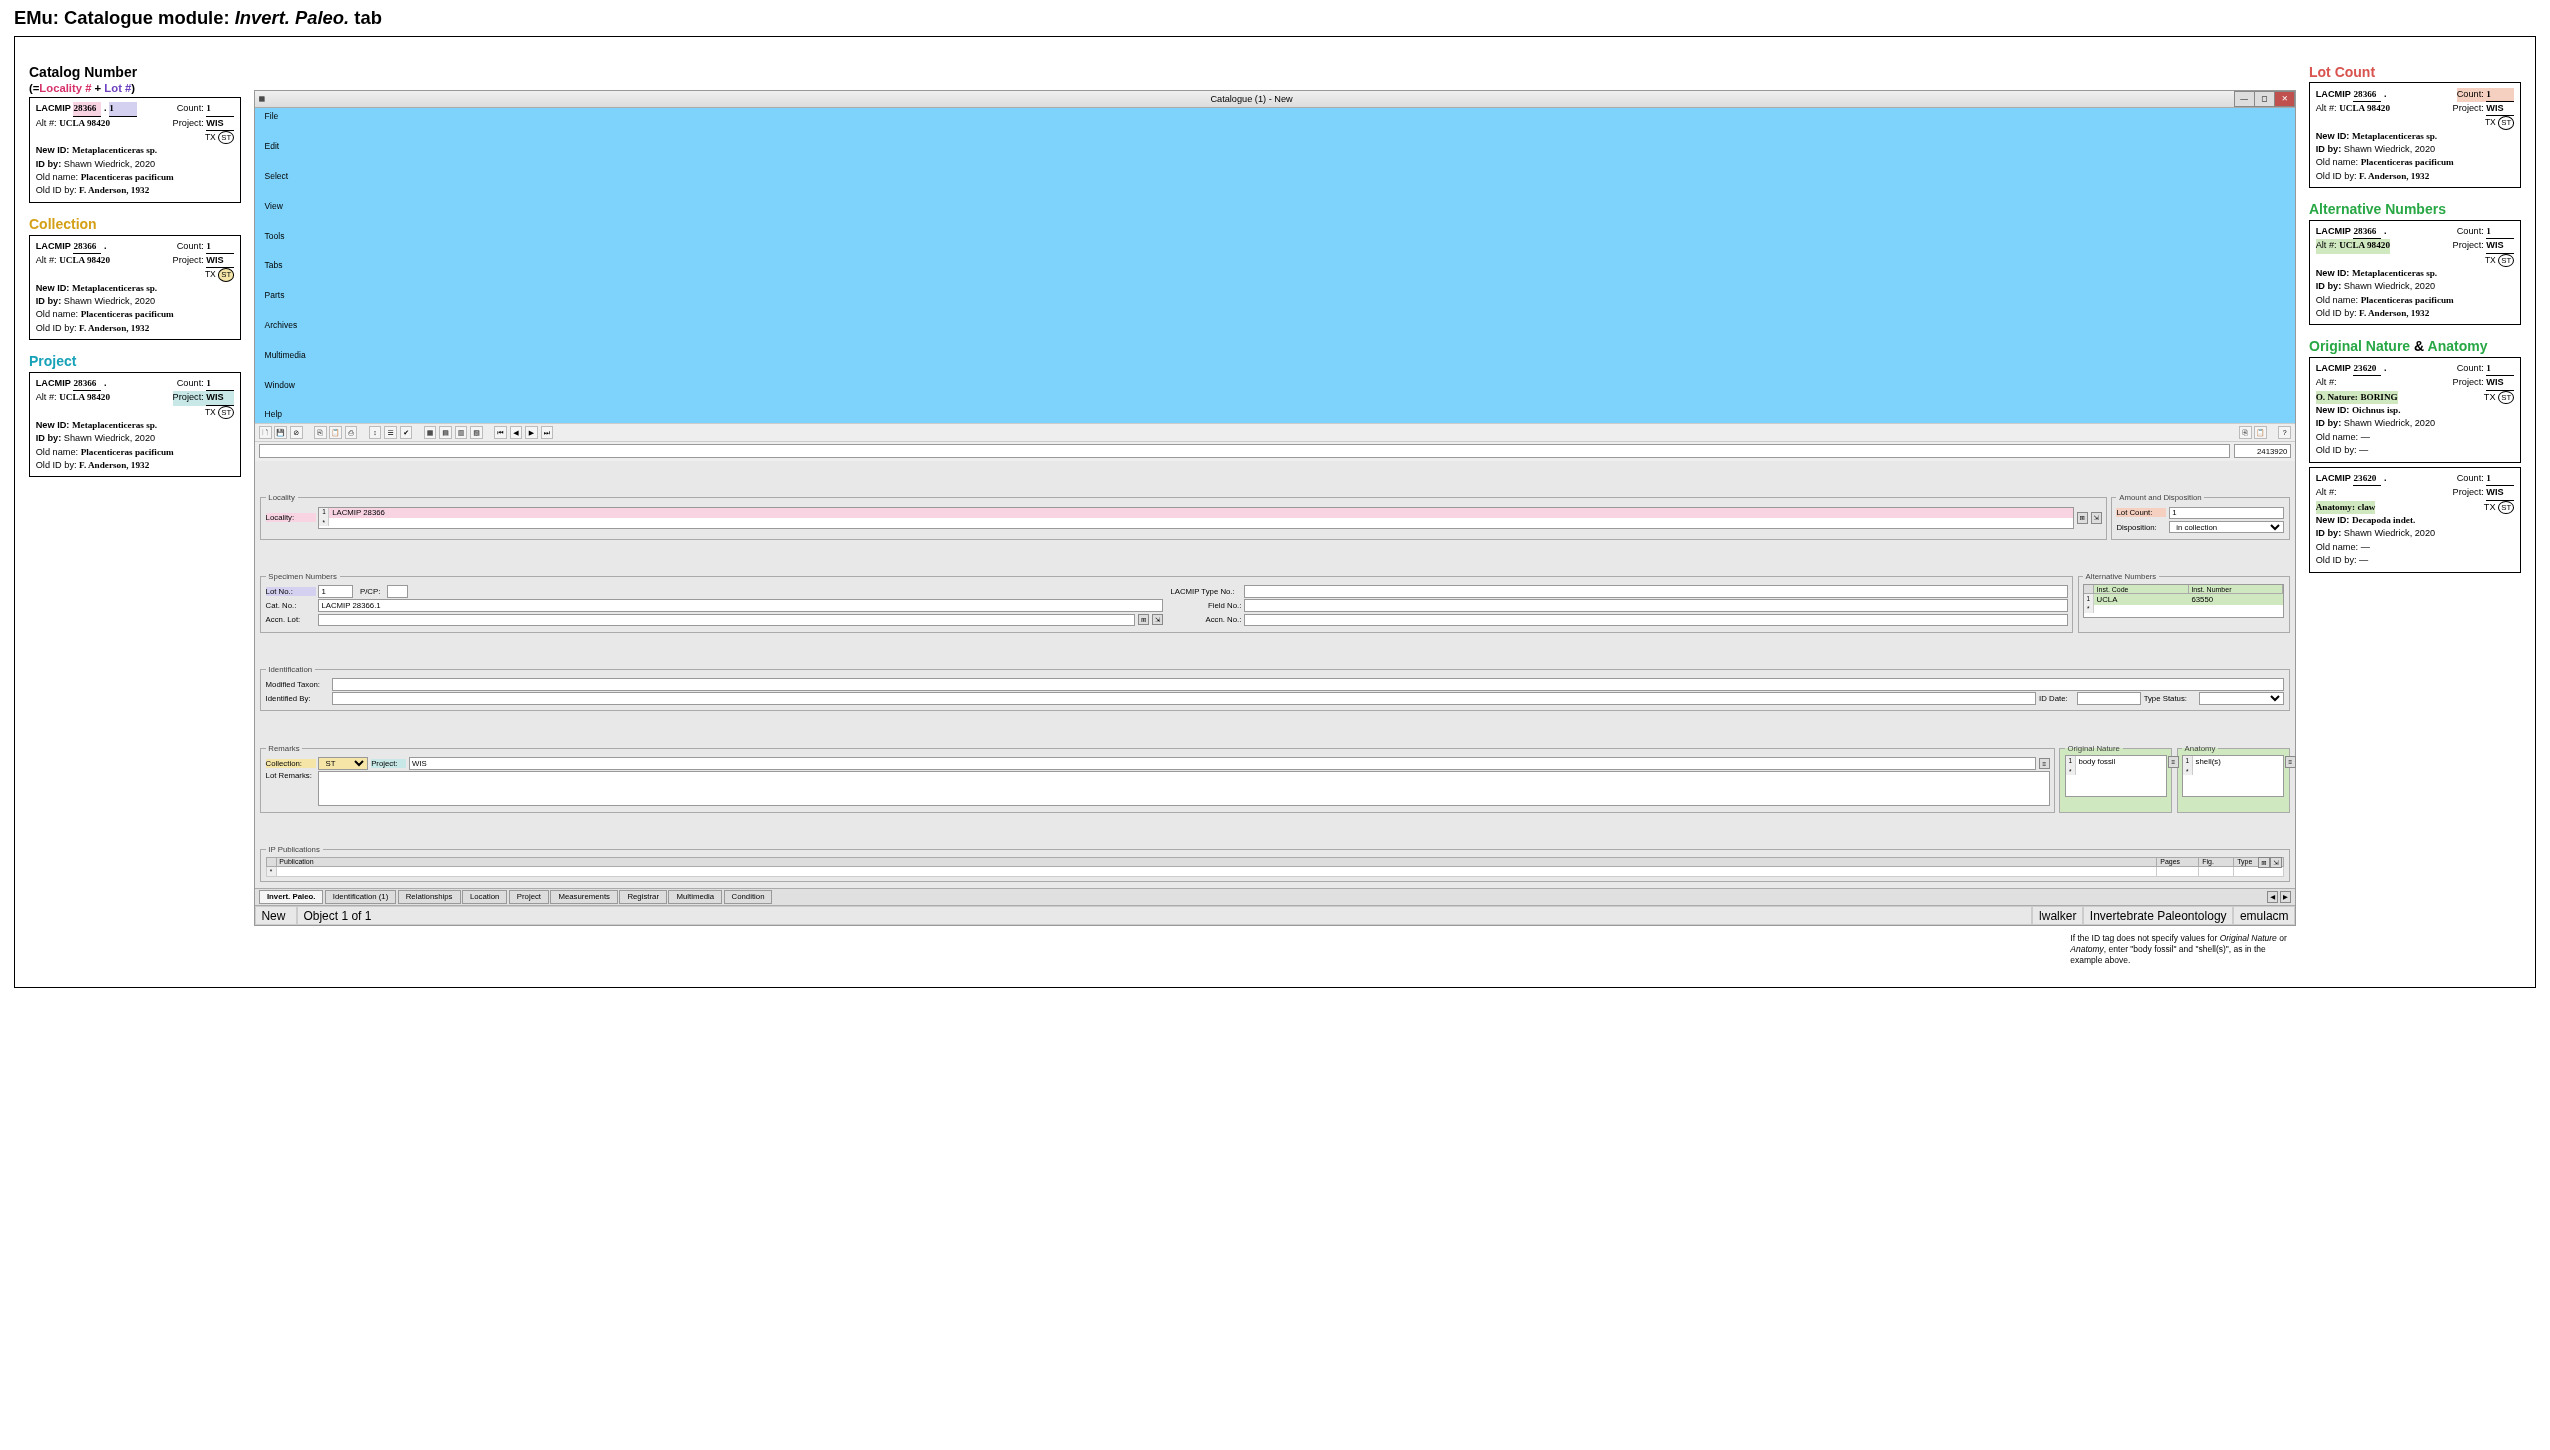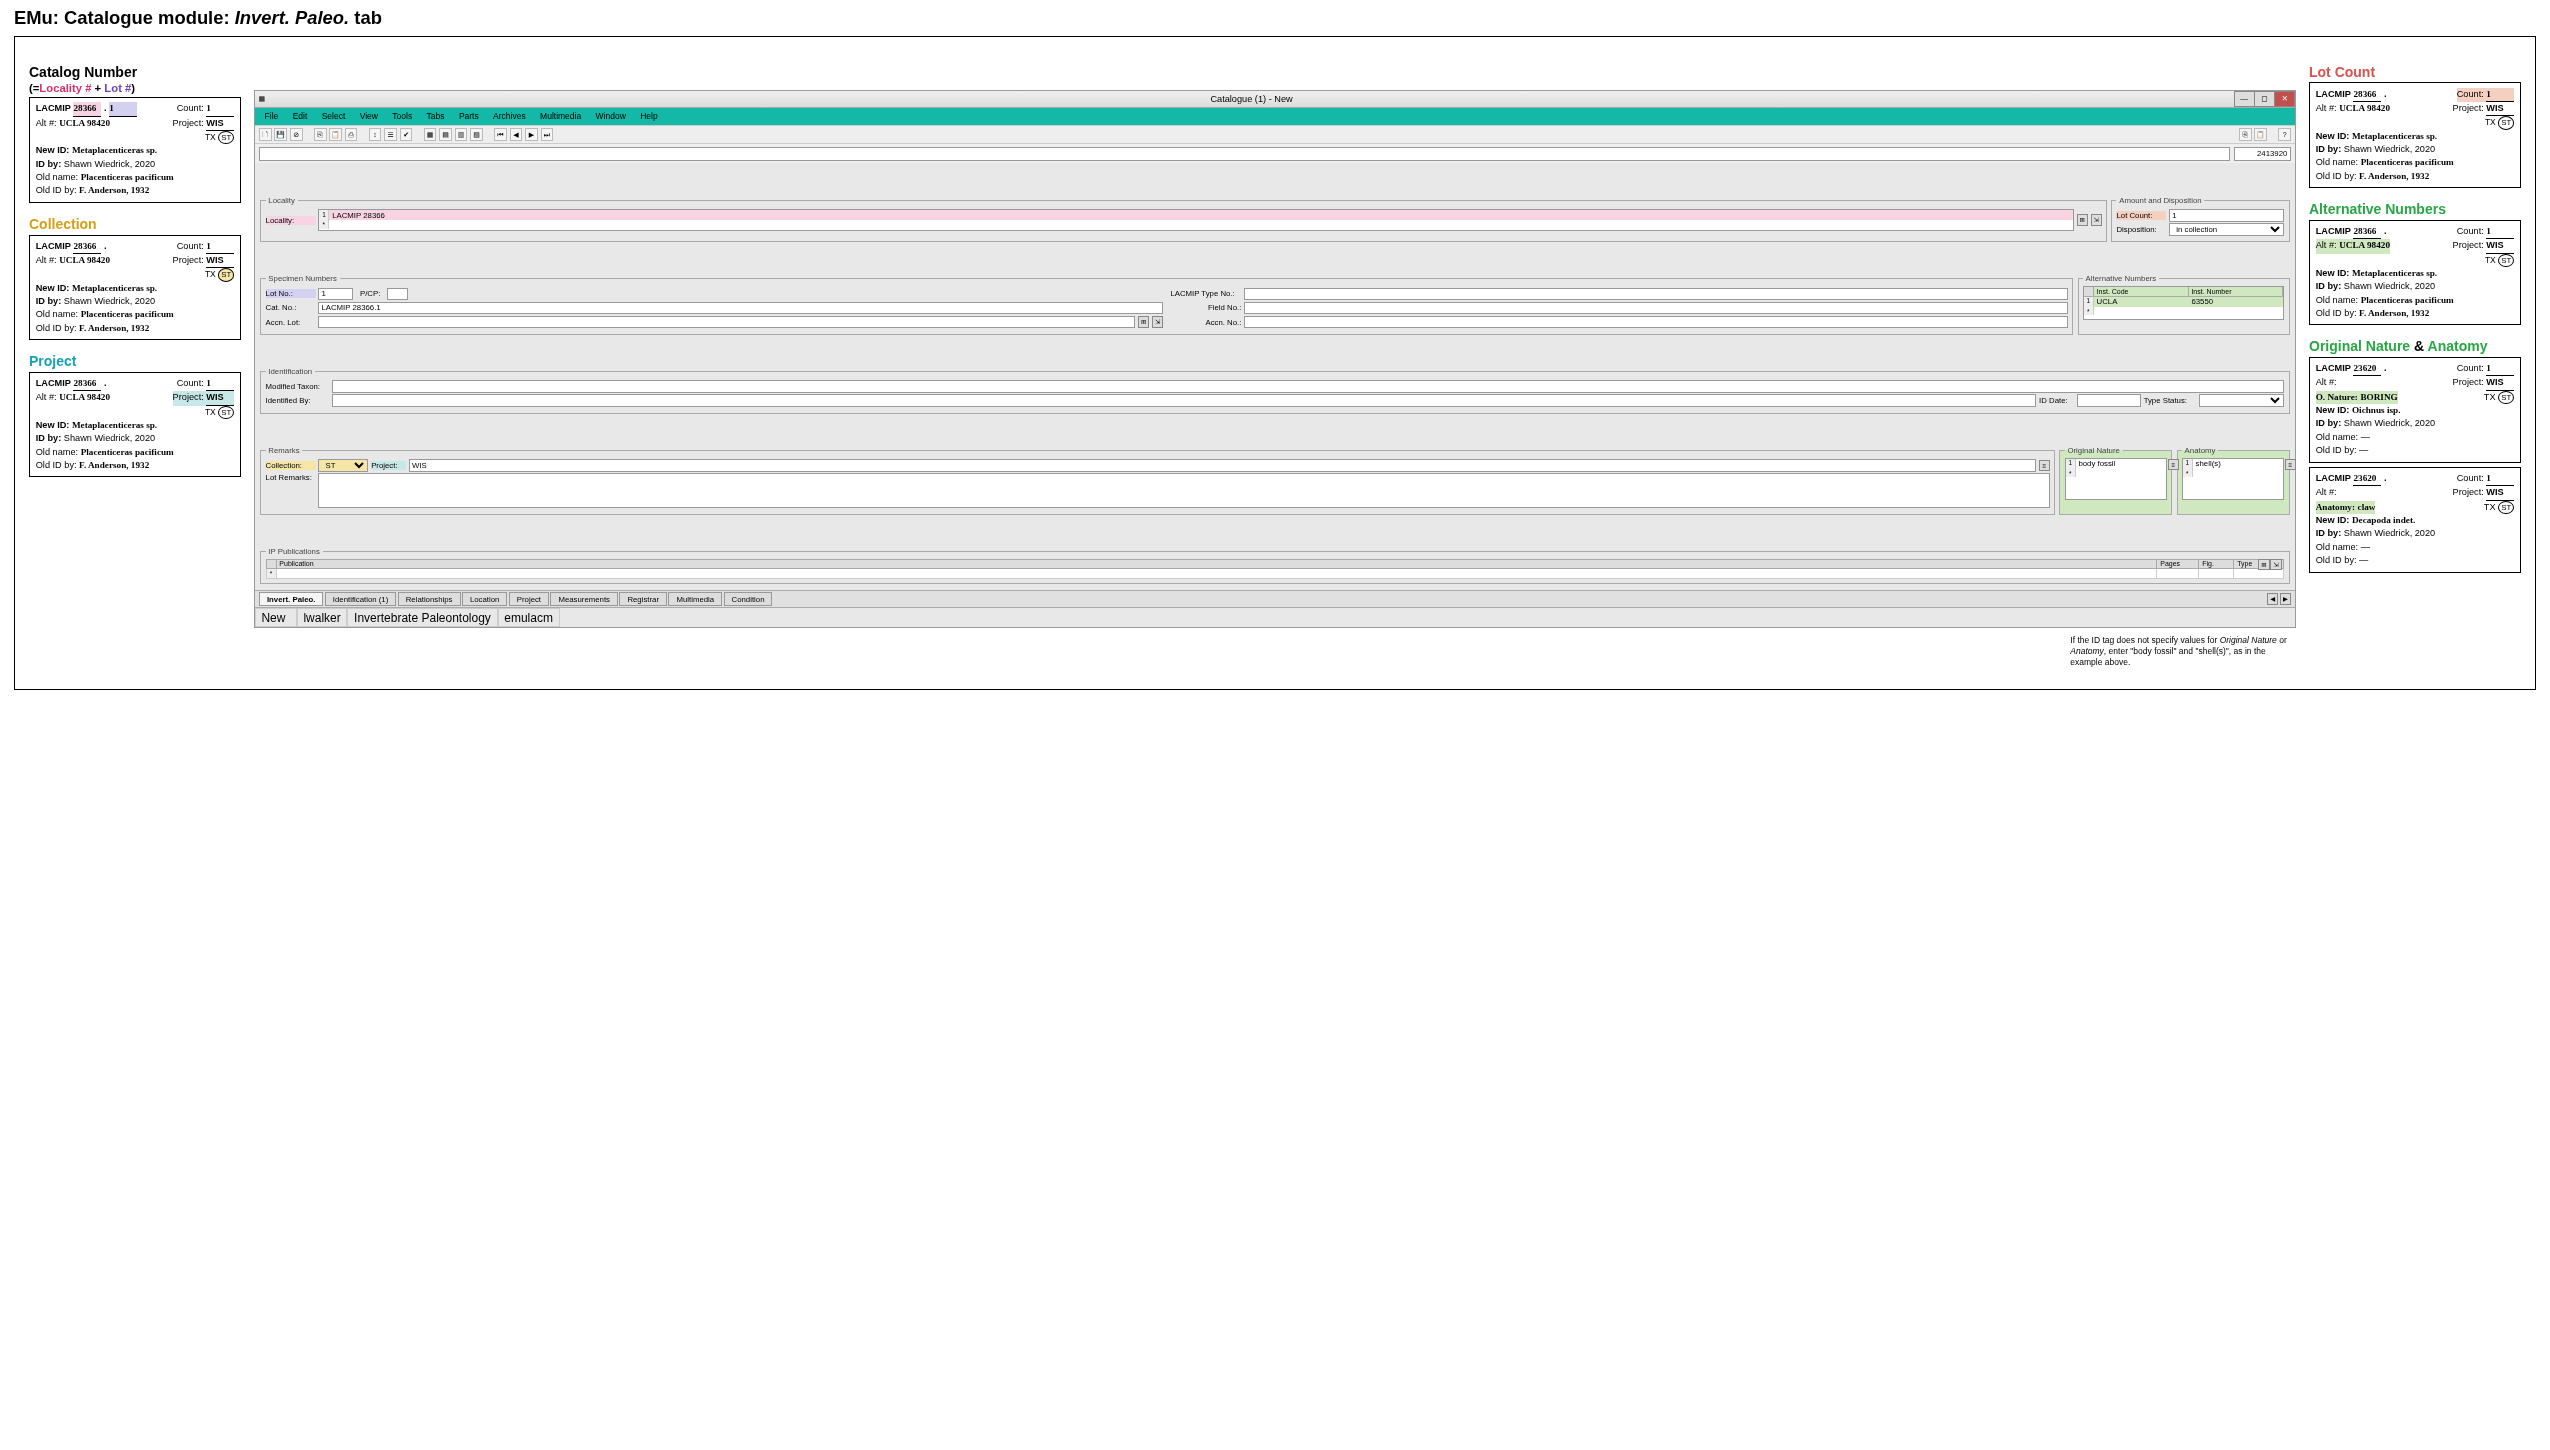--- a/index.html
+++ b/index.html
@@ -39,21 +39,21 @@
 .tx-row { text-align: right; font-size: 8.5px; }
 
 
 .emu-window { border: 0.7px solid #999; background: #e8e8e8; font-size: 8.5px; }
 .titlebar { display: flex; align-items: center; background: linear-gradient(#f0f0f0, #dcdcdc); border-bottom: 0.7px solid #aaa; height: 17px; }
 .titlebar-icon { width: 14px; text-align: center; font-size: 7px; }
 .titlebar-text { flex: 1; text-align: center; font-size: 9.2px; }
 .winbtns { display: flex; }
 .winbtn { width: 21px; height: 15.6px; border: 0.7px solid #888; background: #ddd; text-align: center; line-height: 14px; font-size: 7.8px; margin-left: -0.7px; cursor: pointer; }
 .winbtn.close { background: #c0504d; color: #fff; }
-.menubar { display: flex; gap: 3px; padding: 2.1px 4.2px; background: #14b8a6; border-bottom: 0.7px solid #ccc; }
+.menubar { display: flex; gap: 17px; padding: 2.1px 4.2px; background: #7dd3fc; border-bottom: 0.7px solid #ccc; flex-direction: column; }
 .menubar span { padding: 1.4px 5.7px; cursor: pointer; }
 .toolbar { display: flex; gap: 2.8px; padding: 2.1px 4.2px; background: #eee; border-bottom: 0.7px solid #ccc; align-items: center; }
 .tb-btn { width: 12.7px; height: 12.7px; border: 0.7px solid #bbb; background: #f5f5f5; font-size: 7px; text-align: center; line-height: 11.3px; cursor: pointer; }
 .tb-sep { width: 5.7px; }
 .irn-row { display: flex; padding: 2.8px 4.2px; gap: 4.2px; background: #eee; }
 .irn-row input.long { flex: 1; height: 14px; border: 0.7px solid #999; padding: 0 2.8px; }
 .irn-row input.short { width: 57px; text-align: right; height: 14px; border: 0.7px solid #999; padding: 0 2.8px; }
 
 .form-area { background: #e8e8e8; padding: 4.2px 5.7px 1.4px 5.7px; }
 fieldset { border: 0.7px solid #aaa; padding: 2.8px 4.2px 4.2px 4.2px; margin-bottom: 4.2px; background: #e8e8e8; margin-top: 28px; }
@@ -421,20 +421,21 @@
     <div class="tab">Registrar</div>
     <div class="tab">Multimedia</div>
     <div class="tab">Condition</div>
     <div class="tab-nav">
       <div class="mini-btn">◀</div>
       <div class="mini-btn">▶</div>
     </div>
   </div>
   <div class="statusbar">
     <div class="sb-left">New</div>
+    <div class="sb-mid">Object 1 of 1</div>
     <div>lwalker</div>
     <div>Invertebrate Paleontology</div>
     <div>emulacm</div>
   </div>
 </div>
 
 <div class="footnote">
   <span>If the ID tag does not specify values for </span><i>Original Nature</i><span> or </span><i>Anatomy</i><span>, enter "body fossil" and "shell(s)", as in the example above.</span>
 </div>
 </div>

